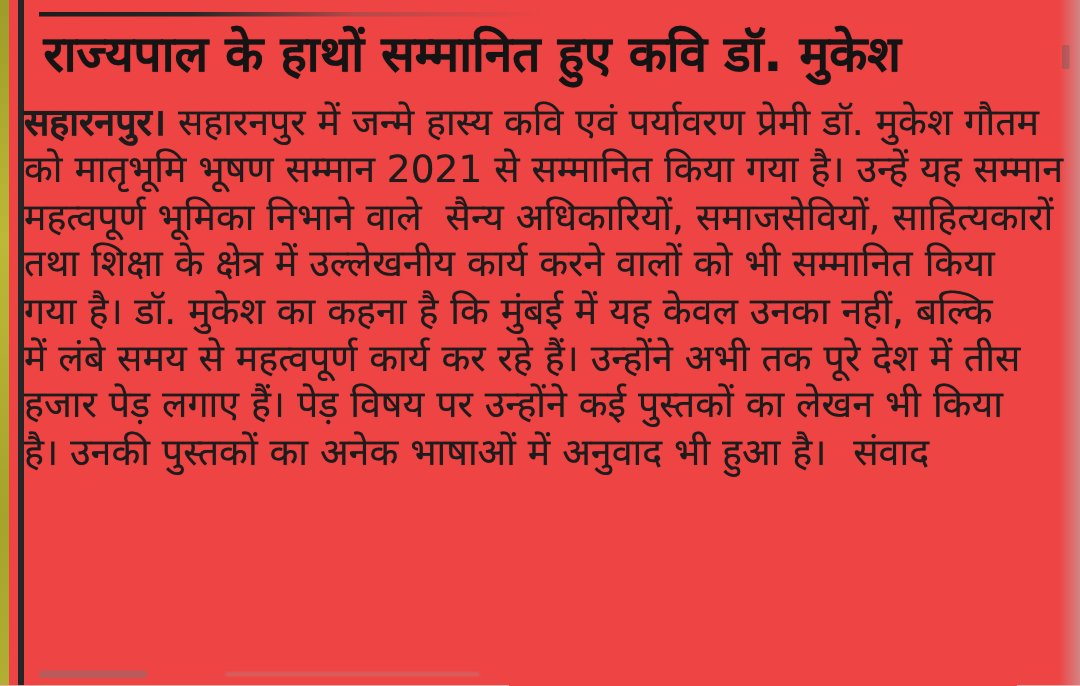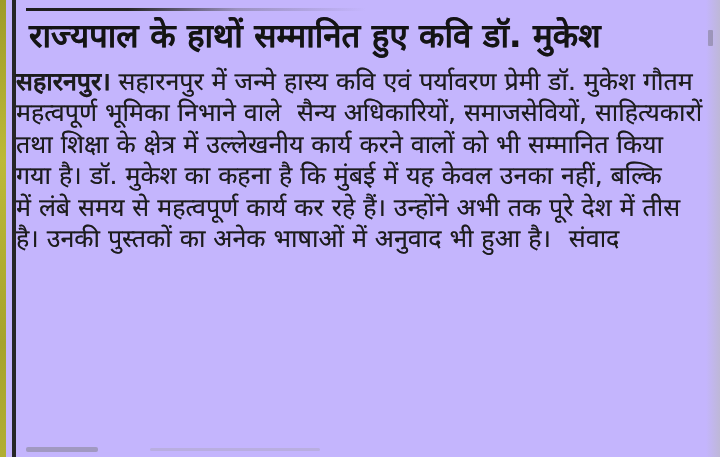--- a/index.html
+++ b/index.html
@@ -1,20 +1,20 @@
 <!DOCTYPE html>
 <html lang="hi"><head>
 <meta charset="utf-8">
 <style>
   html, body { margin: 0; padding: 0; background: #ffffff; }
   .page {
     position: relative;
     width: 720px;
     height: 457px;
-    background: #c4b5fd;
+    background: #ef4444;
     overflow: hidden;
     font-family: "DejaVu Sans", sans-serif;
   }
   
   .left-strip {
     position: absolute; left: 0; top: 0;
     width: 6px; height: 100%;
     background: linear-gradient(to bottom, #9e9b28, #bcb938 35%, #a6a32c 75%, #b1ae33);
   }
   
@@ -88,24 +88,26 @@
 
   <div class="left-strip"></div>
   <div class="left-rule"></div>
   <div class="top-rule"></div>
   <div class="right-edge"></div>
 
   <div class="headline">राज्यपाल के हाथों सम्मानित हुए कवि डॉ. मुकेश</div>
 
   <div class="body-text">
     <div class="line"><span class="dateline">सहारनपुर।</span><span> सहारनपुर में जन्मे हास्य कवि एवं पर्यावरण प्रेमी डॉ. मुकेश गौतम</span></div>
+    <div class="line">को मातृभूमि भूषण सम्मान 2021 से सम्मानित किया गया है। उन्हें यह सम्मान</div>
     <div class="line">महत्वपूर्ण भूमिका निभाने वाले  सैन्य अधिकारियों, समाजसेवियों, साहित्यकारों</div>
     <div class="line">तथा शिक्षा के क्षेत्र में उल्लेखनीय कार्य करने वालों को भी सम्मानित किया</div>
     <div class="line">गया है। डॉ. मुकेश का कहना है कि मुंबई में यह केवल उनका नहीं, बल्कि</div>
     <div class="line">में लंबे समय से महत्वपूर्ण कार्य कर रहे हैं। उन्होंने अभी तक पूरे देश में तीस</div>
+    <div class="line">हजार पेड़ लगाए हैं। पेड़ विषय पर उन्होंने कई पुस्तकों का लेखन भी किया</div>
     <div class="line"><span>है। उनकी पुस्तकों का अनेक भाषाओं में अनुवाद भी हुआ है। </span><span class="credit">संवाद</span></div>
   </div>
 
   <div class="smudge-a"></div>
   <div class="smudge-b"></div>
   <div class="speck"></div>
 
 </div>
 
 </body></html>

